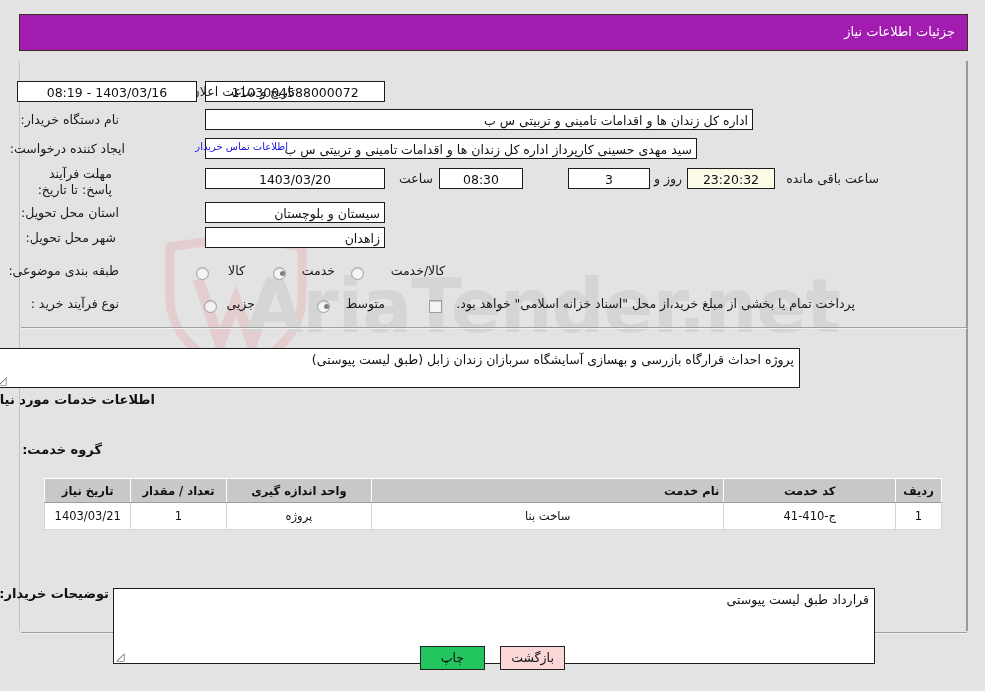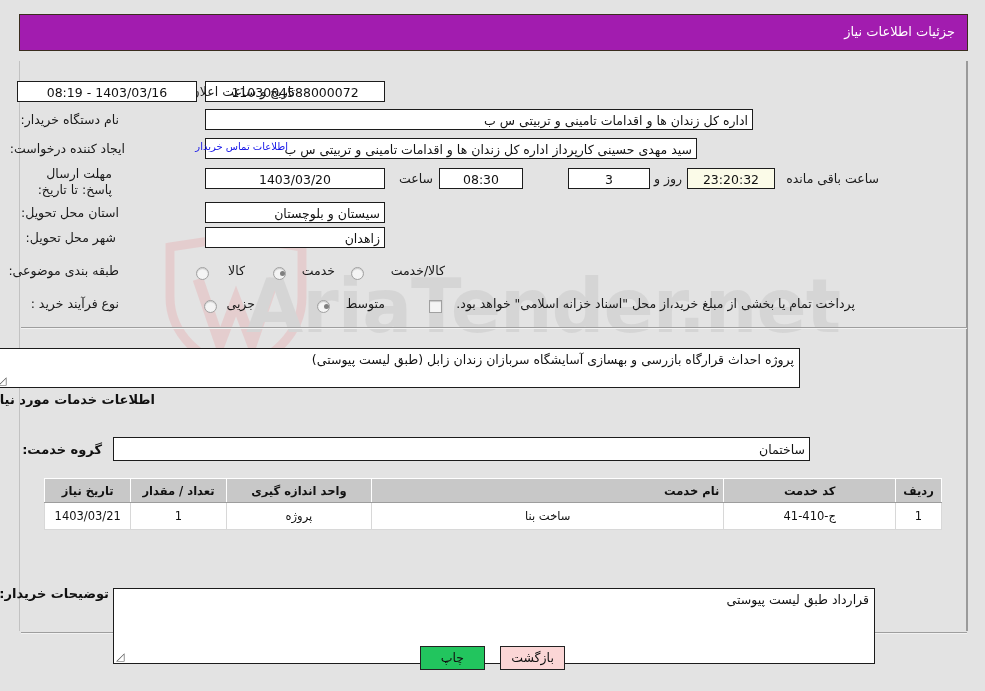--- a/index.html
+++ b/index.html
@@ -207,21 +207,21 @@
   <div class="abs lbl" style="right:690px; top:84px;">تاریخ و ساعت اعلان عمومی:</div>
   <div class="abs fld" style="right:788px; top:81px; width:180px;">1403/03/16 - 08:19</div>
 
   <div class="abs lbl" style="right:866px; top:112px;">نام دستگاه خریدار:</div>
   <div class="abs fld rt" style="right:232px; top:109px; width:548px;">اداره کل زندان ها و اقدامات تامینی و تربیتی س ب</div>
 
   <div class="abs lbl" style="right:860px; top:141px;">ایجاد کننده درخواست:</div>
   <div class="abs fld rt" style="right:288px; top:138px; width:492px;">سید مهدی حسینی کارپرداز اداره کل زندان ها و اقدامات تامینی و تربیتی س ب</div>
   <div class="abs link" style="right:697px; top:141px;">اطلاعات تماس خریدار</div>
 
-  <div class="abs lbl" style="right:873px; top:166px; width:92px; white-space:normal; line-height:16px; text-align:right;">مهلت ارسال پاسخ: تا تاریخ:</div>
+  <div class="abs lbl" style="right:873px; top:166px; width:92px; white-space:normal; line-height:16px; text-align:right;">مهلت فرآیند پاسخ: تا تاریخ:</div>
   <div class="abs fld" style="right:600px; top:168px; width:180px;">1403/03/20</div>
   <div class="abs lbl" style="right:552px; top:171px;">ساعت</div>
   <div class="abs fld" style="right:462px; top:168px; width:84px;">08:30</div>
   <div class="abs fld" style="right:335px; top:168px; width:82px;">3</div>
   <div class="abs lbl" style="right:303px; top:171px;">روز و</div>
   <div class="abs fld ivory" style="right:210px; top:168px; width:88px;">23:20:32</div>
   <div class="abs lbl" style="right:106px; top:171px;">ساعت باقی مانده</div>
 
   <div class="abs lbl" style="right:866px; top:205px;">استان محل تحویل:</div>
   <div class="abs fld rt" style="right:600px; top:202px; width:180px;">سیستان و بلوچستان</div>
@@ -267,21 +267,20 @@
 
   <div class="abs lbl-b" style="right:880px; top:360px;">شرح کلی نیاز:</div>
   <div class="abs ta" style="right:185px; top:348px; width:805px; height:40px;">
     <span>پروژه احداث قرارگاه بازرسی و بهسازی آسایشگاه سربازان زندان زابل (طبق لیست پیوستی)</span>
     <span class="grip">◺</span>
   </div>
 
   <div class="abs lbl-b" style="right:830px; top:392px;">اطلاعات خدمات مورد نیاز</div>
 
   <div class="abs lbl-b" style="right:883px; top:442px;">گروه خدمت:</div>
-  <div class="abs fld rt" style="right:175px; top:437px; width:697px; height:24px; line-height:22px;">ساختمان</div>
 
   <table class="tbl">
     <thead>
       <tr>
         <th style="width:42px;">ردیف</th>
         <th style="width:157px;">کد خدمت</th>
         <th style="width:322px;text-align:right;">نام خدمت</th>
         <th style="width:133px;">واحد اندازه گیری</th>
         <th style="width:87px;">تعداد / مقدار</th>
         <th style="width:79px;">تاریخ نیاز</th>

